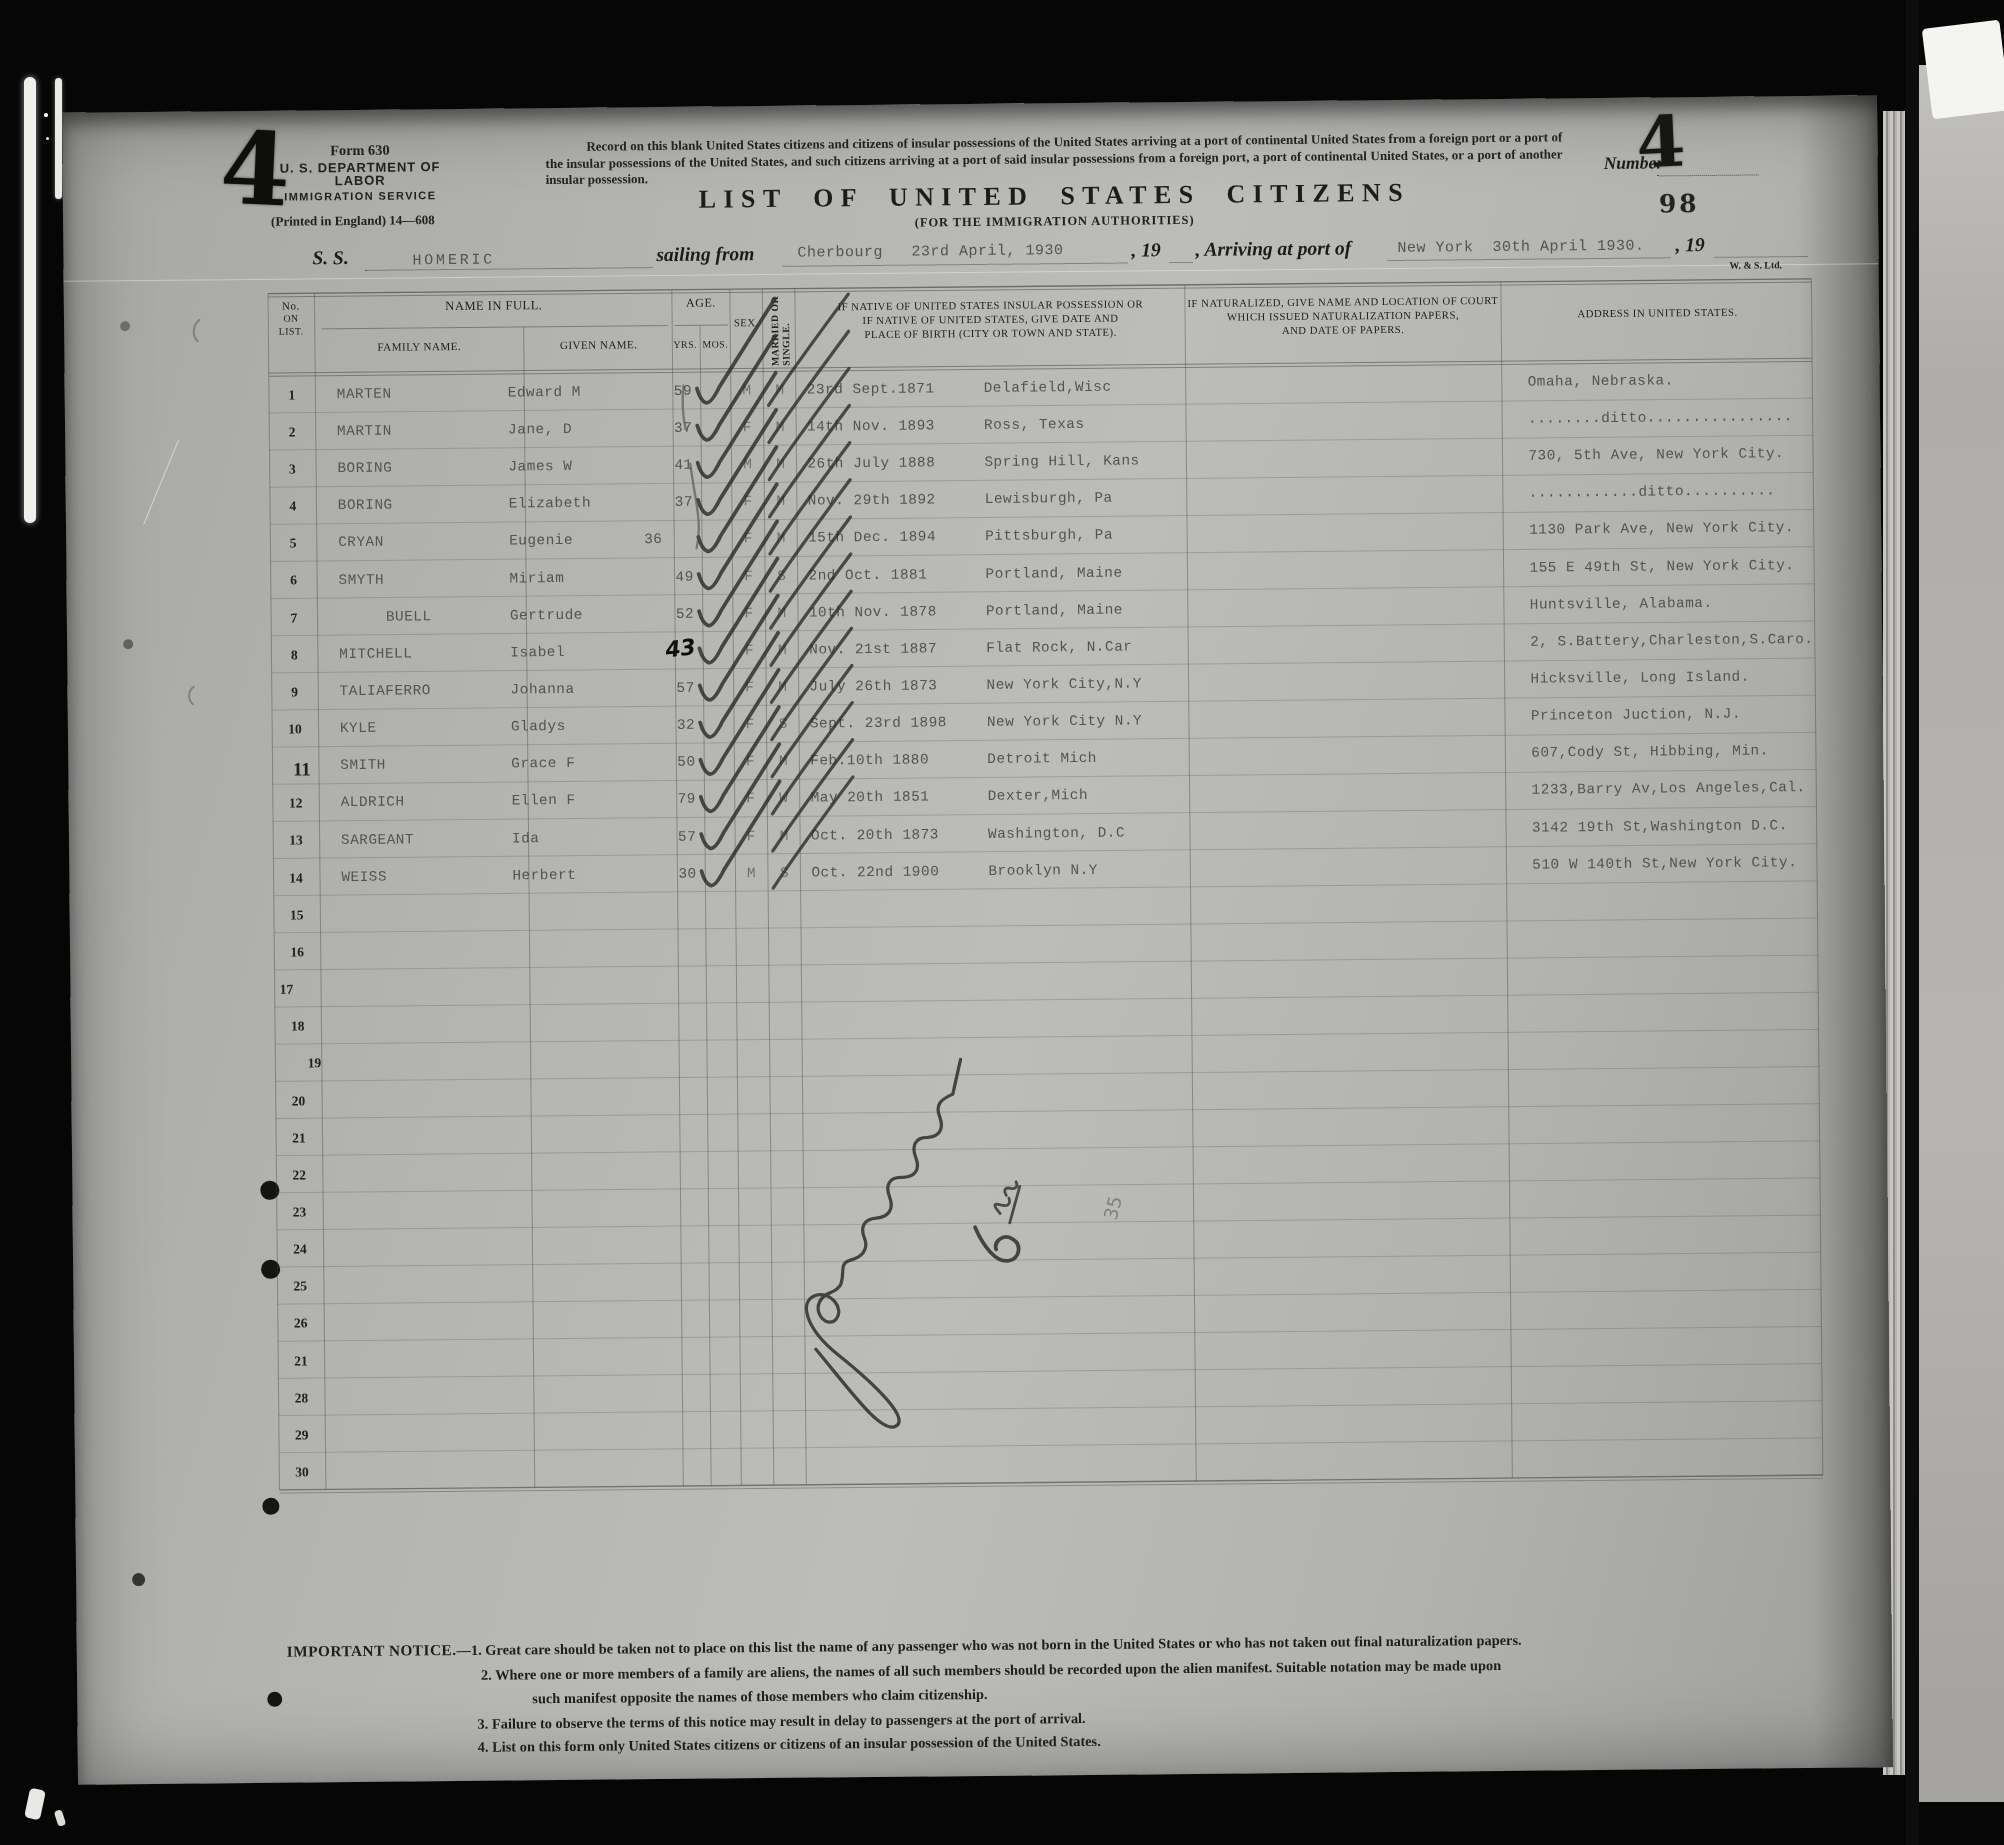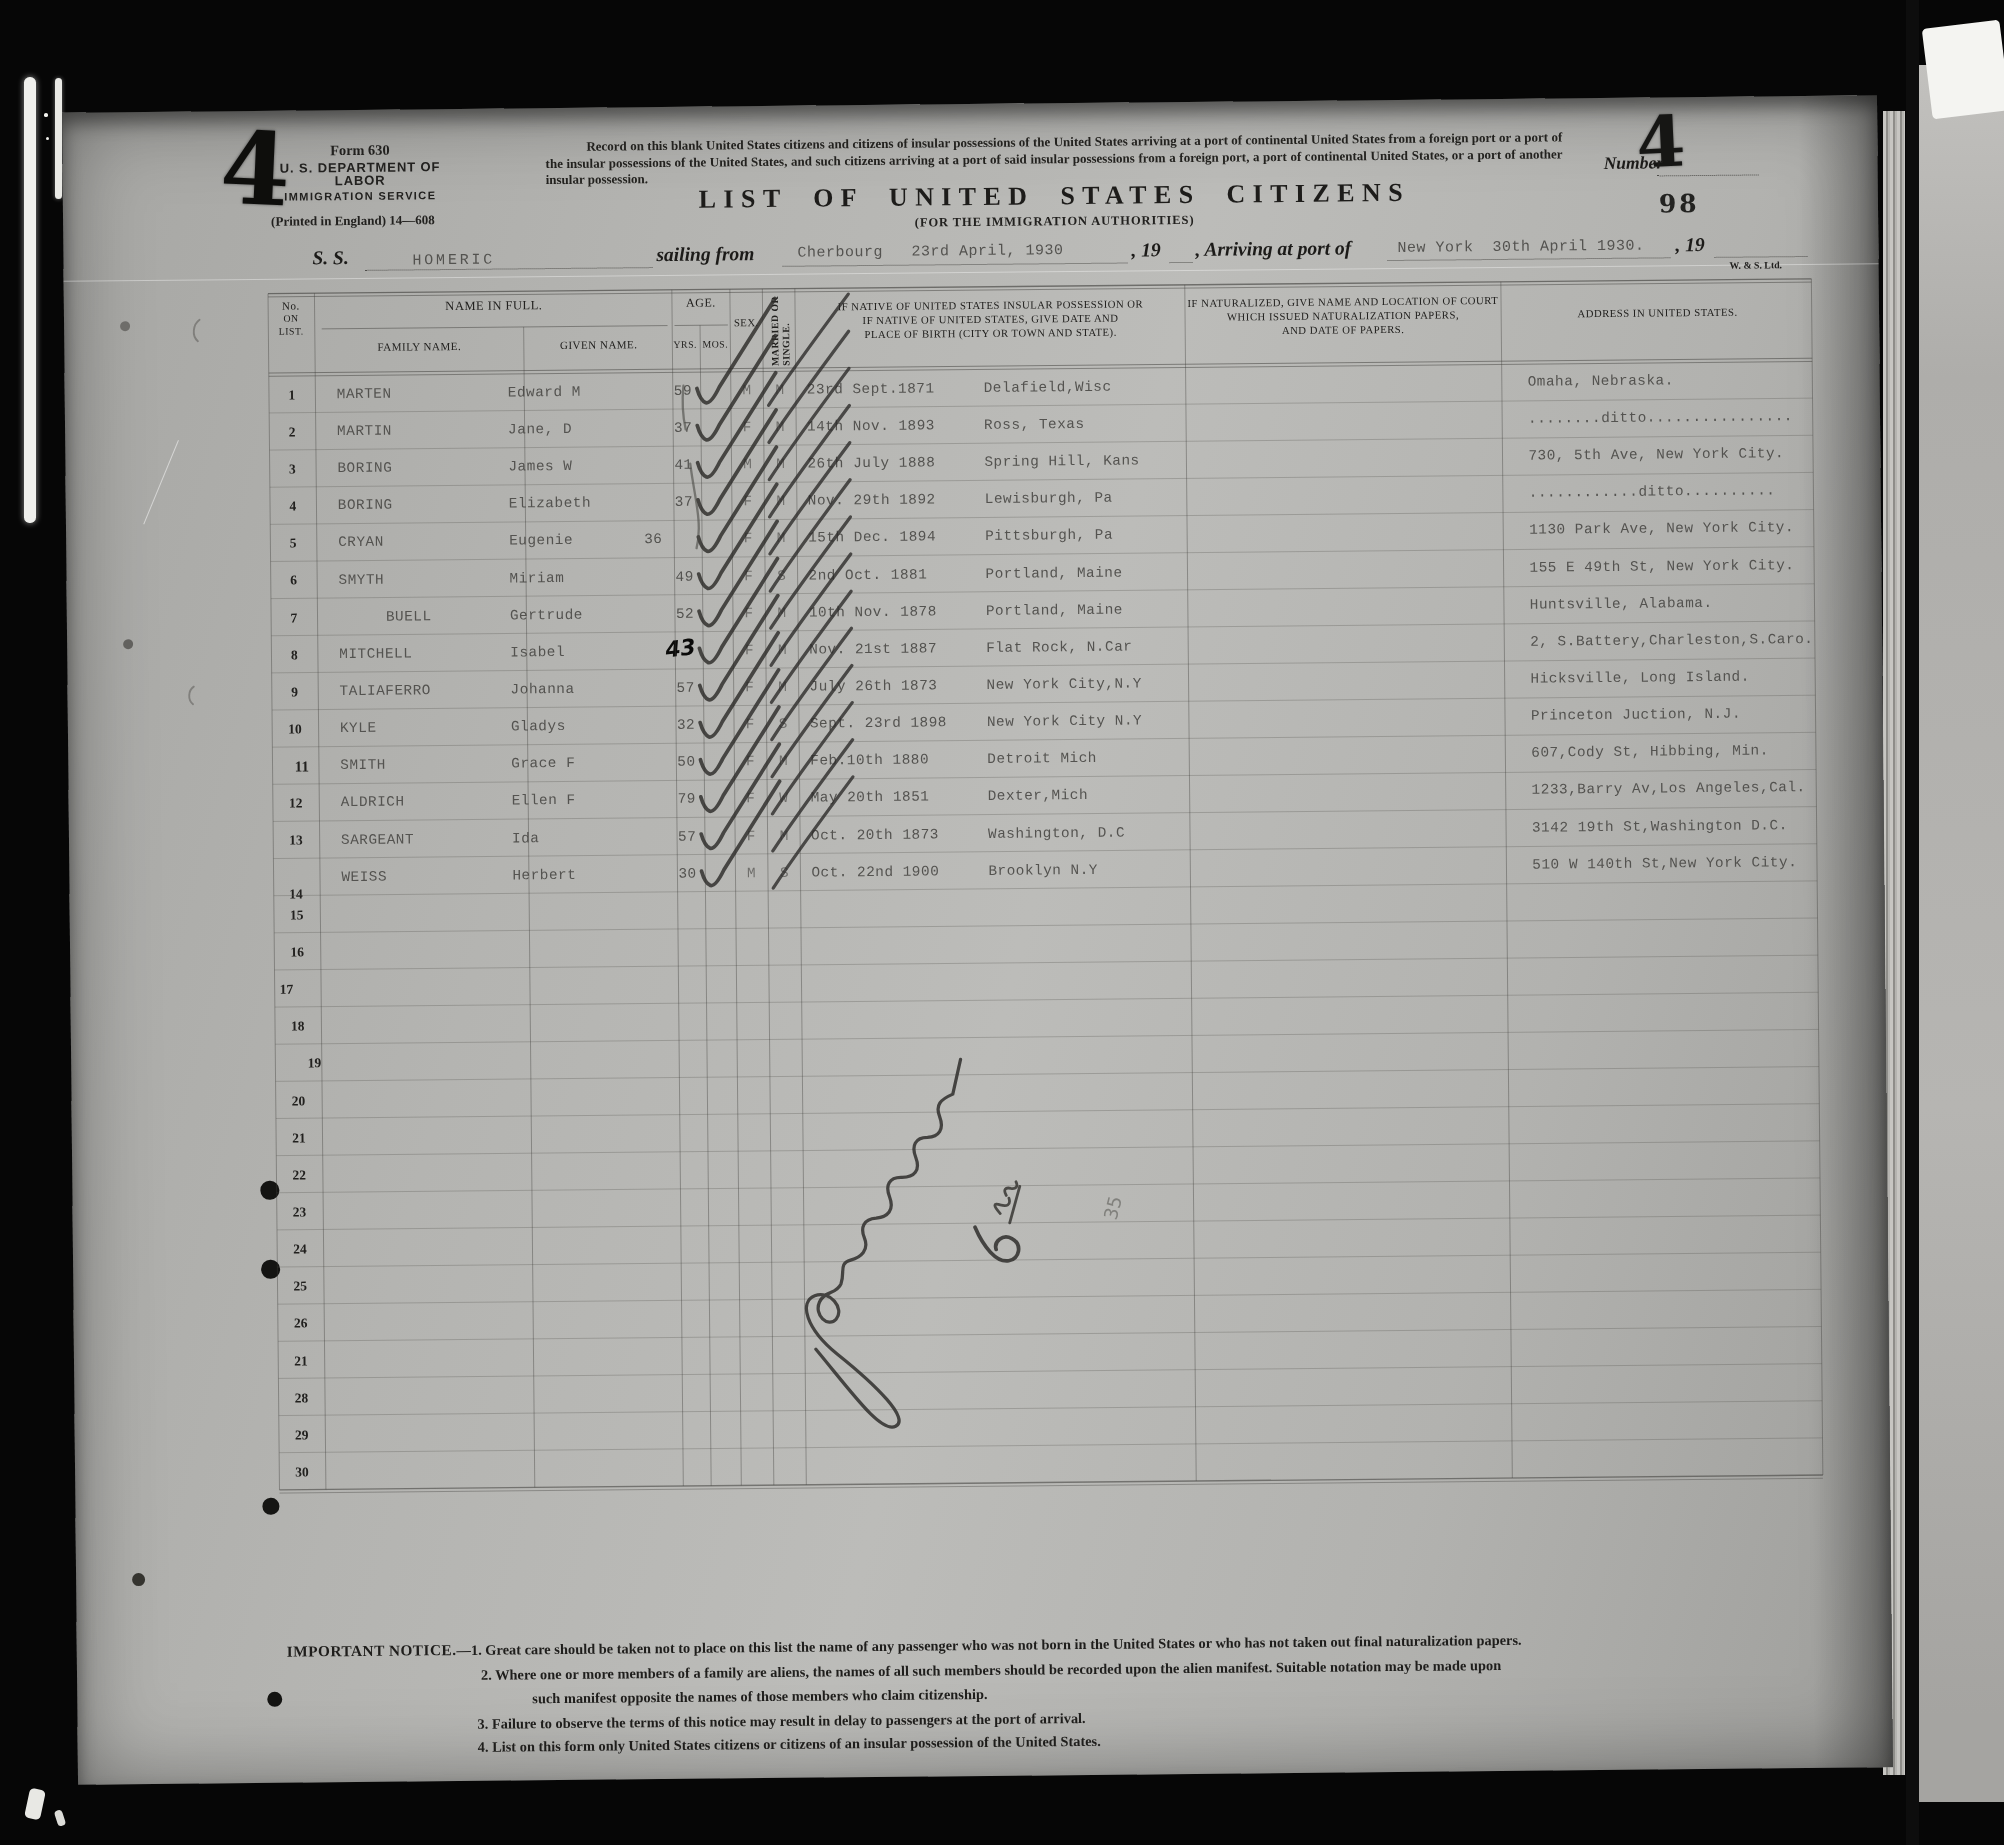--- a/index.html
+++ b/index.html
@@ -223,21 +223,21 @@
         <div class="abs print" style="left: 204px; top: 611px; width: 46px; text-align: center; font-size: 13.5px; font-weight: bold;">10</div>
         <div class="abs typed" style="left: 272px; top: 610px;">KYLE</div>
         <div class="abs typed" style="left: 443px; top: 610px;">Gladys</div>
         <div class="abs typed" style="left: 609px; top: 610px;">32</div>
         <div class="abs typed faint" style="left: 666px; top: 610px; width: 32.5px; text-align: center;">F</div>
         <div class="abs typed faint" style="left: 699px; top: 610px; width: 32.5px; text-align: center;">S</div>
         <div class="abs typed" style="left: 742px; top: 610px;">Sept. 23rd 1898</div>
         <div class="abs typed" style="left: 919px; top: 610px;">New York City N.Y</div>
         <div class="abs typed" style="left: 1463px; top: 609px;">Princeton Juction, N.J.</div>
         <div></div>
-        <div class="abs print" style="left: 204px; top: 648px; width: 59px; text-align: center; font-size: 15px; font-weight: bold;">11</div>
+        <div class="abs print" style="left: 204px; top: 648px; width: 59px; text-align: center; font-size: 19px; font-weight: bold;">11</div>
         <div class="abs typed" style="left: 272px; top: 647px;">SMITH</div>
         <div class="abs typed" style="left: 443px; top: 647px;">Grace F</div>
         <div class="abs typed" style="left: 609px; top: 647px;">50</div>
         <div class="abs typed faint" style="left: 666px; top: 647px; width: 32.5px; text-align: center;">F</div>
         <div class="abs typed faint" style="left: 699px; top: 647px; width: 32.5px; text-align: center;">M</div>
         <div class="abs typed" style="left: 742px; top: 647px;">Feb.10th 1880</div>
         <div class="abs typed" style="left: 919px; top: 647px;">Detroit Mich</div>
         <div class="abs typed" style="left: 1463px; top: 646px;">607,Cody St, Hibbing, Min.</div>
         <div></div>
         <div class="abs print" style="left: 204px; top: 685px; width: 46px; text-align: center; font-size: 13.5px; font-weight: bold;">12</div>
@@ -253,21 +253,21 @@
         <div class="abs print" style="left: 204px; top: 722px; width: 46px; text-align: center; font-size: 13.5px; font-weight: bold;">13</div>
         <div class="abs typed" style="left: 272px; top: 722px;">SARGEANT</div>
         <div class="abs typed" style="left: 443px; top: 722px;">Ida</div>
         <div class="abs typed" style="left: 609px; top: 722px;">57</div>
         <div class="abs typed faint" style="left: 666px; top: 722px; width: 32.5px; text-align: center;">F</div>
         <div class="abs typed faint" style="left: 699px; top: 722px; width: 32.5px; text-align: center;">M</div>
         <div class="abs typed" style="left: 742px; top: 722px;">Oct. 20th 1873</div>
         <div class="abs typed" style="left: 919px; top: 722px;">Washington, D.C</div>
         <div class="abs typed" style="left: 1463px; top: 721px;">3142 19th St,Washington D.C.</div>
         <div></div>
-        <div class="abs print" style="left: 204px; top: 776px; width: 45px; text-align: center; font-size: 13.5px; font-weight: bold;">14</div>
+        <div class="abs print" style="left: 204px; top: 760px; width: 45px; text-align: center; font-size: 13.5px; font-weight: bold;">14</div>
         <div class="abs typed" style="left: 272px; top: 759px;">WEISS</div>
         <div class="abs typed" style="left: 443px; top: 759px;">Herbert</div>
         <div class="abs typed" style="left: 609px; top: 759px;">30</div>
         <div class="abs typed faint" style="left: 666px; top: 759px; width: 32.5px; text-align: center;">M</div>
         <div class="abs typed faint" style="left: 699px; top: 759px; width: 32.5px; text-align: center;">S</div>
         <div class="abs typed" style="left: 742px; top: 759px;">Oct. 22nd 1900</div>
         <div class="abs typed" style="left: 919px; top: 759px;">Brooklyn N.Y</div>
         <div class="abs typed" style="left: 1463px; top: 758px;">510 W 140th St,New York City.</div>
         <div class="abs print" style="left: 204px; top: 797px; width: 46px; text-align: center; font-size: 13.5px; font-weight: bold;">15</div>
         <div class="abs print" style="left: 204px; top: 834px; width: 46px; text-align: center; font-size: 13.5px; font-weight: bold;">16</div>

